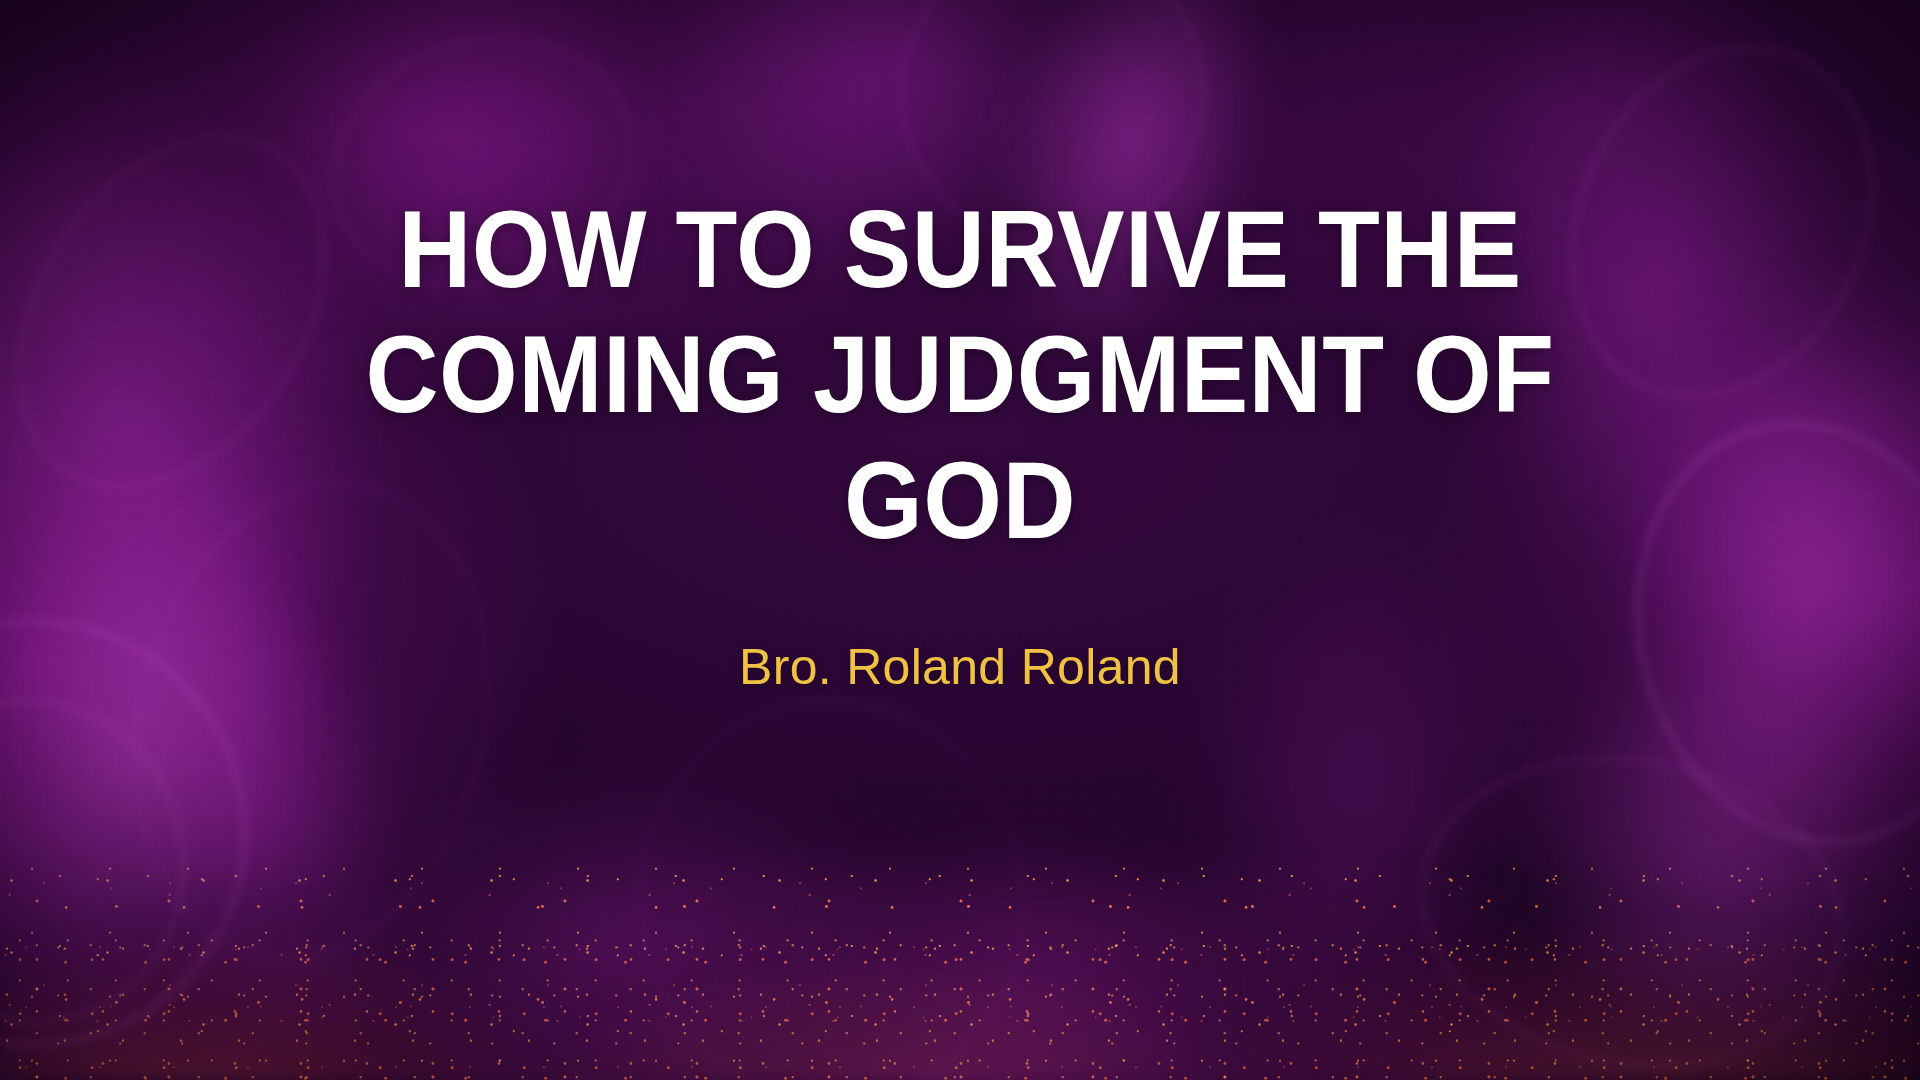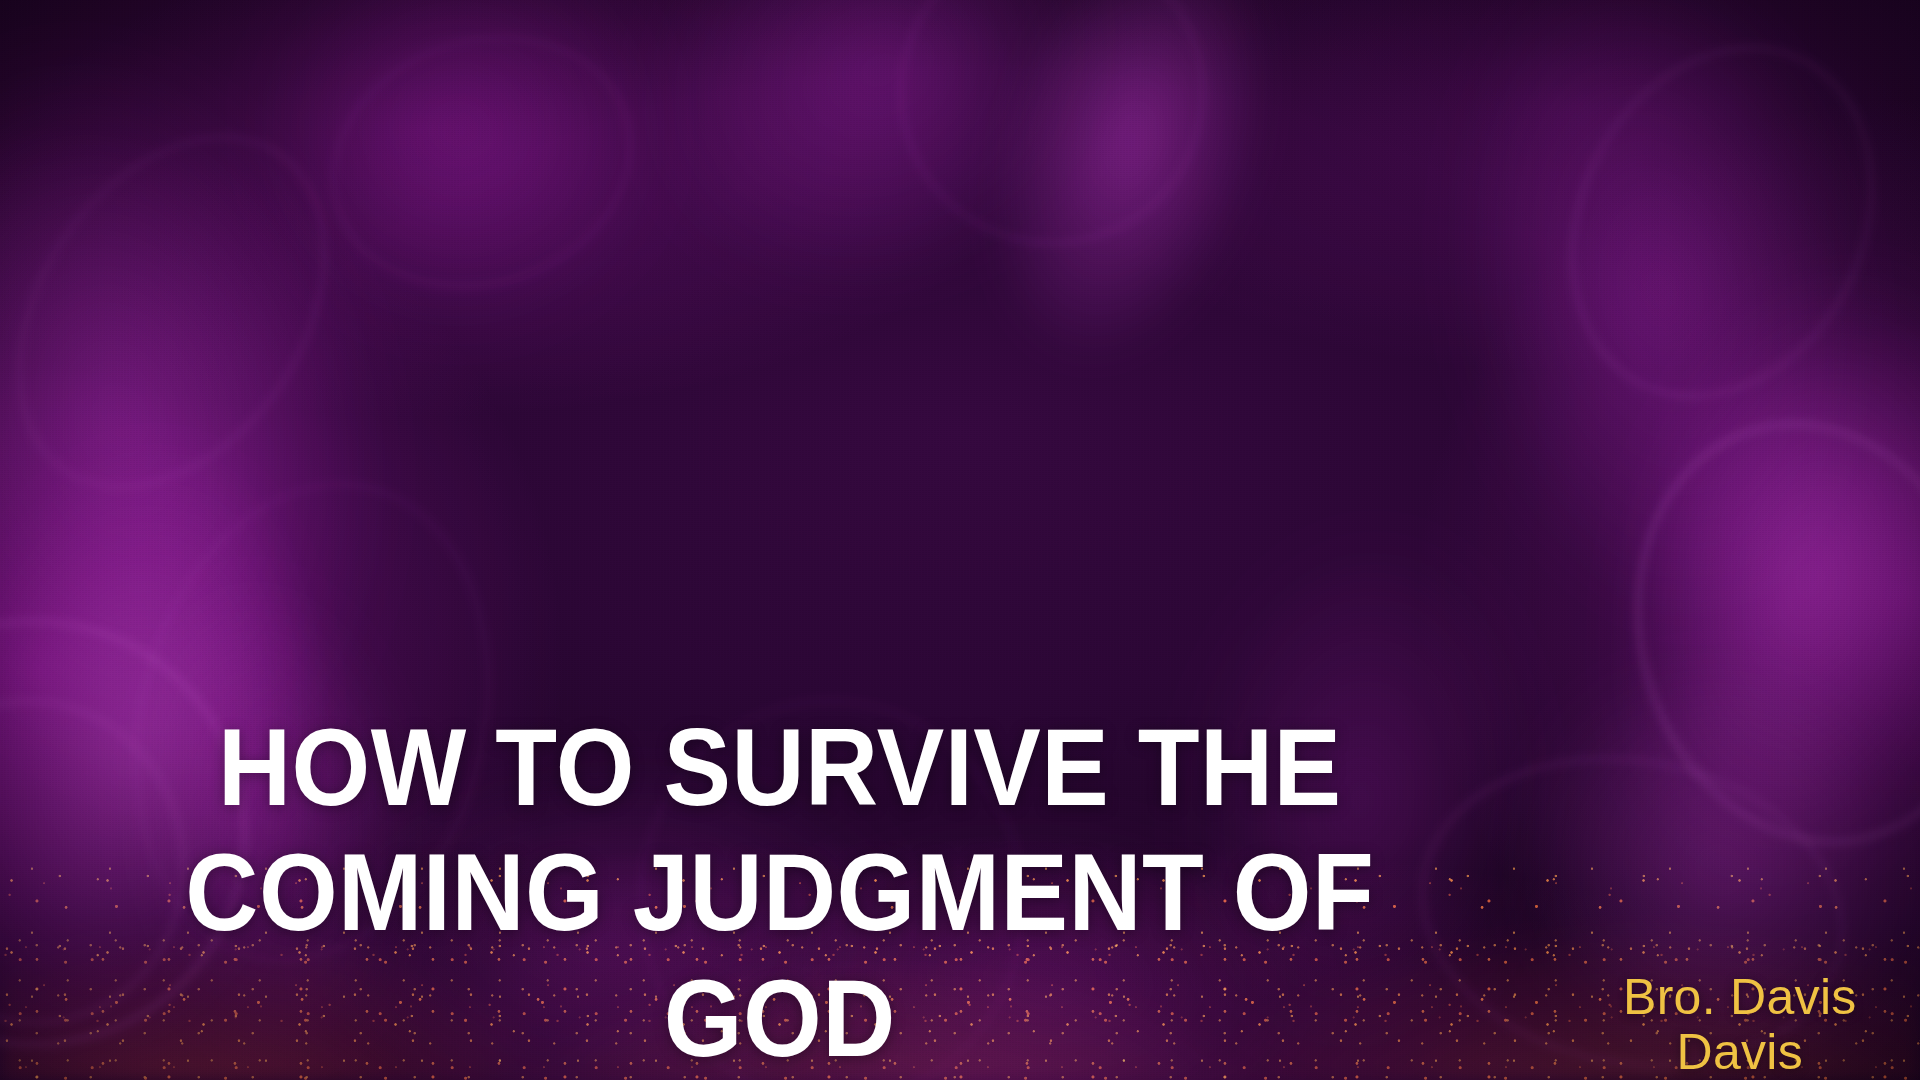--- a/index.html
+++ b/index.html
@@ -175,22 +175,22 @@
     pointer-events: none;
     background: radial-gradient(ellipse 78% 82% at 50% 46%, rgba(0,0,0,0) 48%, rgba(10,1,14,0.34) 85%, rgba(8,1,12,0.52) 100%);
   }
 
   
 
   #content {
     position: absolute;
     inset: 0;
     display: flex;
-    flex-direction: row;
-    align-items: flex-end;
+    flex-direction: column;
+    align-items: center;
     z-index: 5;
   }
 
   .title {
     width: 1620px;
     margin: 0;
     padding: 0;
     text-align: center;
     color: #ffffff;
     font-family: "Liberation Sans", sans-serif;
@@ -274,17 +274,17 @@
 
   <div id="content">
 
     <h1 class="title">
       <span>HOW TO SURVIVE THE</span><br>
       <span>COMING JUDGMENT OF</span><br>
       <span>GOD</span>
     </h1>
 
 
-    <p class="speaker">Bro. Davis Davis</p>
+    <p class="speaker">Bro. Roland Roland</p>
 
   </div>
 
 </div>
 
 </body></html>

